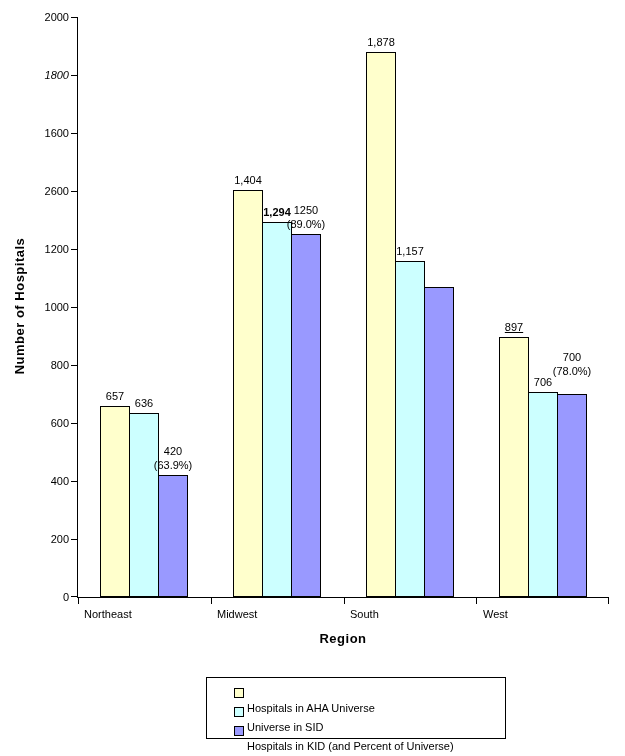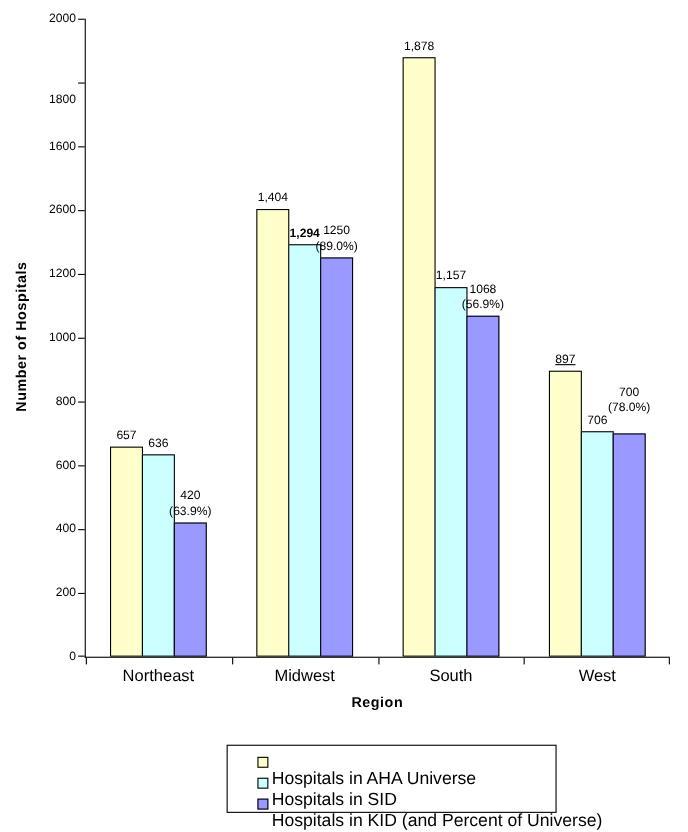--- a/index.html
+++ b/index.html
@@ -40,22 +40,21 @@
     position: absolute;
     bottom: -7px;
     width: 1px;
     height: 6px;
     background: #000;
   }
   .xcat-label {
     position: absolute;
     bottom: -24px;
     width: 120px;
-    text-align: center;
-    font-size: 15px;
+    font-size: 11px;
     line-height: 13px;
   }
   .bar {
     position: absolute;
     bottom: 0;
     box-sizing: border-box;
     border: 1px solid #000;
   }
   .bar-label {
     position: absolute;
@@ -105,21 +104,21 @@
   }
   .legend-swatch {
     width: 8px;
     height: 8px;
     box-sizing: content-box;
     border: 1px solid #000;
     margin-right: 3px;
     flex: 0 0 auto;
   }
   .legend-item-label {
-    font-size: 16px;
+    font-size: 11px;
     line-height: 13px;
     white-space: nowrap;
     margin-top: 32px;
   }
 </style>
 </head>
 <body>
 
 <div class="figure">
   <div class="y-title">Number of Hospitals</div>
@@ -136,21 +135,21 @@
       <div class="ytick-label" style="top: 342px;">800</div>
       <div class="ytick-mark" style="top: 290px;"></div>
       <div class="ytick-label" style="top: 284px;">1000</div>
       <div class="ytick-mark" style="top: 232px;"></div>
       <div class="ytick-label" style="top: 226px;">1200</div>
       <div class="ytick-mark" style="top: 174px;"></div>
       <div class="ytick-label" style="top: 168px;">2600</div>
       <div class="ytick-mark" style="top: 116px;"></div>
       <div class="ytick-label" style="top: 110px;">1600</div>
       <div class="ytick-mark" style="top: 58px;"></div>
-      <div class="ytick-label" style="top: 68px;">1800</div>
+      <div class="ytick-label" style="top: 52px; font-style: italic;">1800</div>
       <div class="ytick-mark" style="top: 0px;"></div>
       <div class="ytick-label" style="top: -6px;">2000</div>
       <div class="xtick-mark" style="left: 0px;"></div>
       <div class="xtick-mark" style="left: 133px;"></div>
       <div class="xtick-mark" style="left: 266px;"></div>
       <div class="xtick-mark" style="left: 398px;"></div>
       <div class="xtick-mark" style="left: 530px;"></div>
       <div class="xcat-label" style="left: 6px;">Northeast</div>
       <div class="xcat-label" style="left: 139px;">Midwest</div>
       <div class="xcat-label" style="left: 272px;">South</div>
@@ -171,34 +170,32 @@
       <div class="bar-label" style="left: 287px; bottom: 339px;">1,157</div>
       <div class="bar" style="left: 450px; width: 30px; height: 205px; background: rgb(204, 255, 255);"></div>
       <div class="bar-label" style="left: 420px; bottom: 208px;">706</div>
       <div class="bar" style="left: 80px; width: 30px; height: 122px; background: rgb(153, 153, 255);"></div>
       <div class="bar-label" style="left: 50px; bottom: 125px;">420
 (63.9%)</div>
       <div class="bar" style="left: 213px; width: 30px; height: 363px; background: rgb(153, 153, 255);"></div>
       <div class="bar-label" style="left: 183px; bottom: 366px;">1250
 (89.0%)</div>
       <div class="bar" style="left: 346px; width: 30px; height: 310px; background: rgb(153, 153, 255);"></div>
-      <div class="bar-label" style="left: 316px; bottom: 313px;">1068
-(56.9%)</div>
       <div class="bar" style="left: 479px; width: 30px; height: 203px; background: rgb(153, 153, 255);"></div>
       <div class="bar-label" style="left: 449px; bottom: 219px;">700
 (78.0%)</div>
     </div>
   <div class="x-title">Region</div>
   <div class="legend" id="legend">
       <div class="legend-item">
         <div class="legend-swatch" style="background: rgb(255, 255, 204);"></div>
         <div class="legend-item-label">Hospitals in AHA Universe</div>
       </div>
       <div class="legend-item">
         <div class="legend-swatch" style="background: rgb(204, 255, 255);"></div>
-        <div class="legend-item-label">Hospitals in SID</div>
+        <div class="legend-item-label">Universe in SID</div>
       </div>
       <div class="legend-item">
         <div class="legend-swatch" style="background: rgb(153, 153, 255);"></div>
         <div class="legend-item-label">Hospitals in KID (and Percent of Universe)</div>
       </div>
     </div>
 </div>
 
 </body></html>

